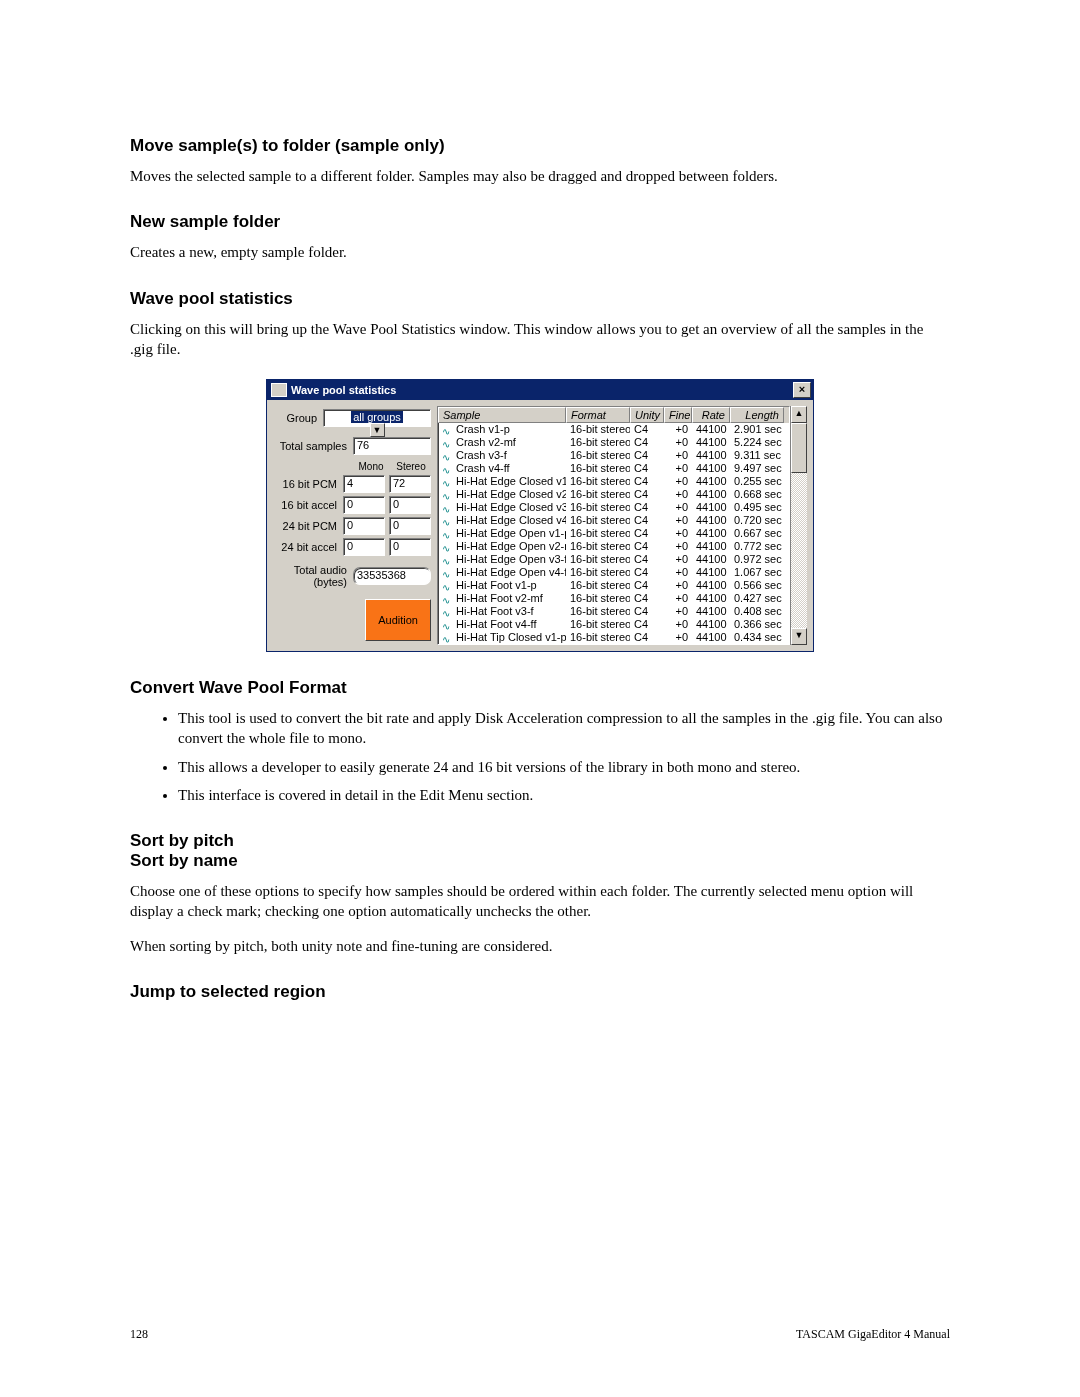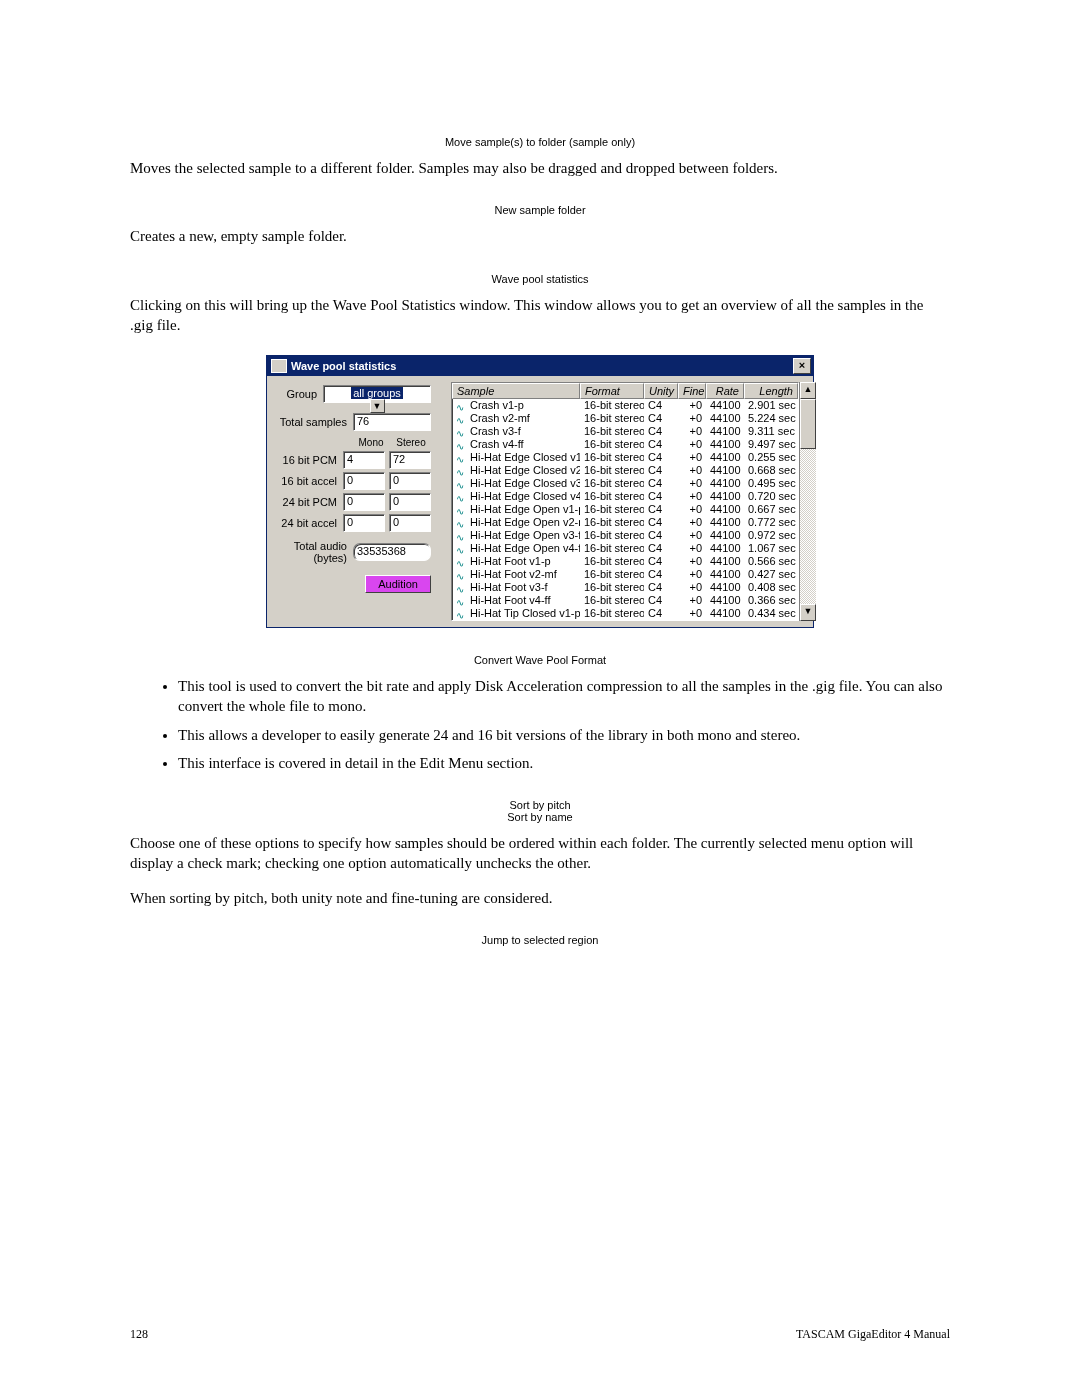--- a/index.html
+++ b/index.html
@@ -12,24 +12,23 @@
   }
   .page {
     width: 1080px;
     height: 1397px;
     box-sizing: border-box;
     padding: 110px 130px 60px 130px;
     position: relative;
   }
   h3 {
     font-family: 'Trebuchet MS', Arial, sans-serif;
-    font-weight: normal;
-    font-size: 11px;
+    font-weight: bold;
+    font-size: 17px;
     margin: 26px 0 10px 0;
-    text-align: center;
   }
   p {
     margin: 8px 0 14px 0;
     line-height: 1.35;
   }
   ul {
     margin: 6px 0 12px 0;
     padding-left: 48px;
   }
   li {
@@ -82,21 +81,21 @@
     color:#000;
     font-weight:bold;
     font-size:11px;
     line-height:12px;
     text-align:center;
     cursor:pointer;
   }
   .dlg-body {
     display: flex;
     padding: 6px 6px 6px 6px;
-    gap: 20px;
+    gap: 6px;
   }
   .left-panel {
     width: 158px;
     flex-shrink:0;
   }
   .field-row {
     display:flex;
     align-items:center;
     margin:3px 0;
   }
@@ -137,24 +136,24 @@
   .num-wide {
     width:70px;
   }
   .colhdr {
     display:flex;
     font-size:10px;
     margin-top:6px;
   }
   .colhdr span { width:40px; text-align:center; }
   .btn3d {
-    background:#d946ef;
+    background:#f97316;
     border:1px solid #fff;
     border-right-color:#404040;border-bottom-color:#404040;
-    padding:2px 12px;
+    padding:14px 12px;
     font-size:11px;
     cursor:pointer;
     margin-top:8px;
     display:inline-block;
   }
   .list-area {
     flex:1;
     display:flex;
   }
   .list {

